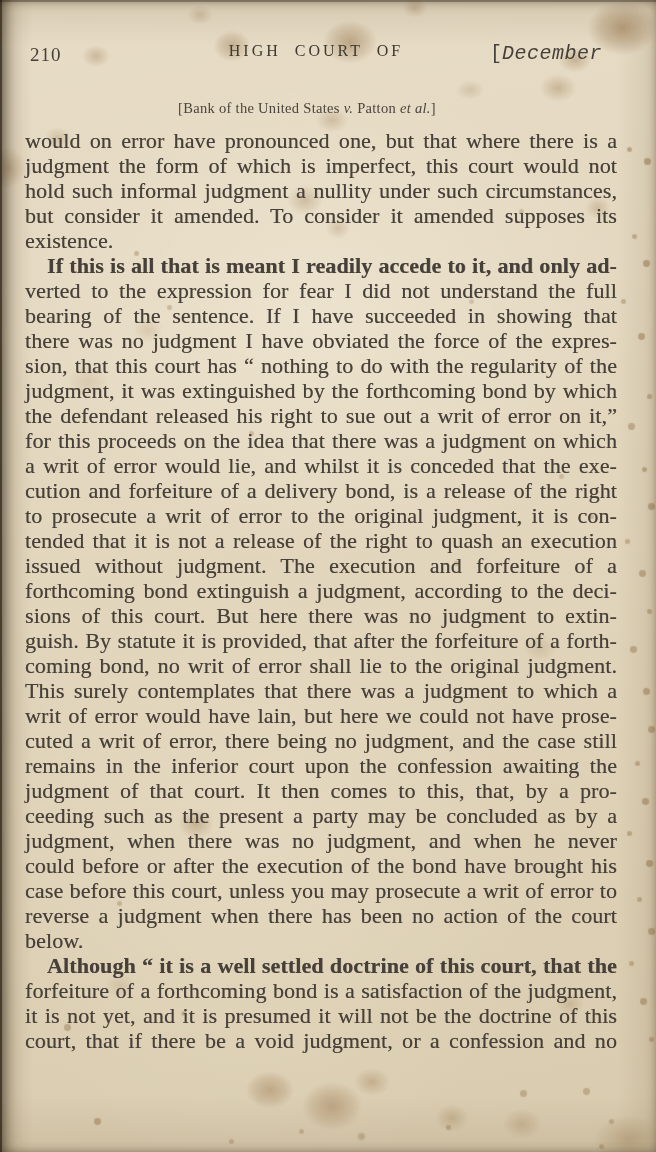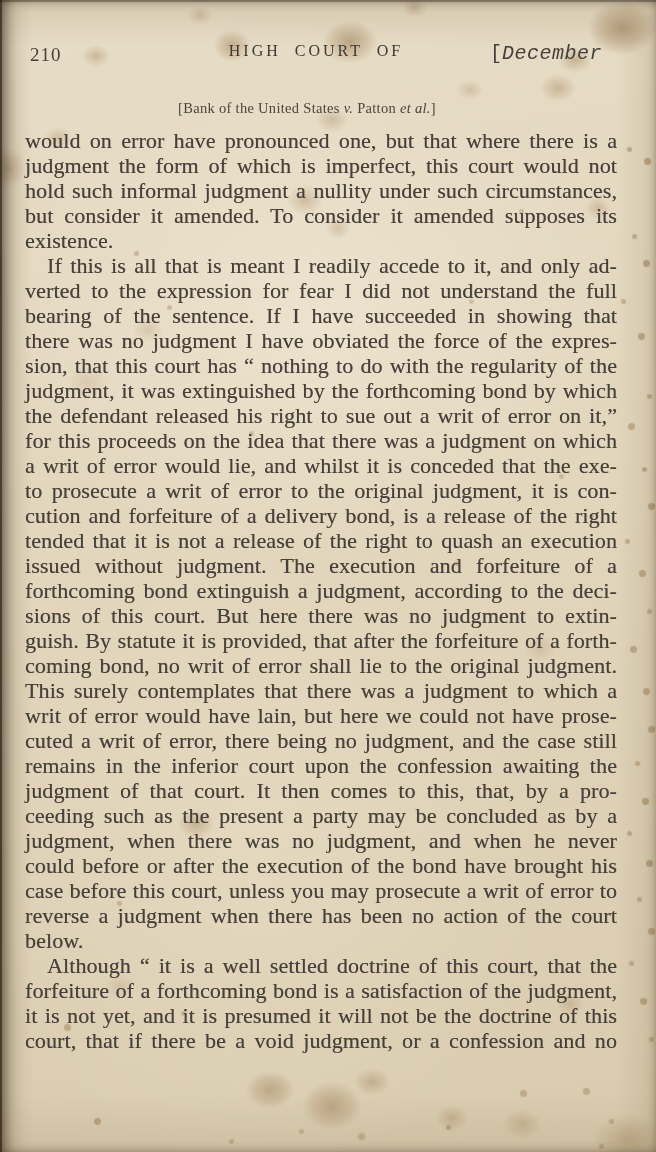--- a/index.html
+++ b/index.html
@@ -121,21 +121,21 @@
   .case-caption .it { font-style:italic; }
   .page-body {
     position:absolute; top:128px; left:25px; width:592px;
   }
   .line {
     height:25px; line-height:25px; font-size:22px;
     text-align:justify; text-align-last:justify;
     white-space:normal; letter-spacing:.1px;
     text-shadow:.3px .3px .5px rgba(74,62,46,.55);
   }
-  .line.indent { text-indent:22px; }
+  .line.indent { text-indent:22px;font-weight:bold; }
   .line.end { text-align-last:left; }
 </style>
 </head>
 <body>
 
 <div class="page">
   <div class="paper-tone"></div>
   <div class="stain-overlay"></div>
   <div class="speck-overlay"></div>
 
@@ -155,22 +155,22 @@
       <div class="line end">existence.</div>
       <div class="line indent">If this is all that is meant I readily accede to it, and only ad-</div>
       <div class="line">verted to the expression for fear I did not understand the full</div>
       <div class="line">bearing of the sentence.  If I have succeeded in showing that</div>
       <div class="line">there was no judgment I have obviated the force of the expres-</div>
       <div class="line">sion, that this court has “ nothing to do with the regularity of the</div>
       <div class="line">judgment, it was extinguished by the forthcoming bond by which</div>
       <div class="line">the defendant released his right to sue out a writ of error on it,”</div>
       <div class="line">for this proceeds on the idea that there was a judgment on which</div>
       <div class="line">a writ of error would lie, and whilst it is conceded that the exe-</div>
+      <div class="line">cution and forfeiture of a delivery bond, is a release of the right</div>
       <div class="line">to prosecute a writ of error to the original judgment, it is con-</div>
-      <div class="line">cution and forfeiture of a delivery bond, is a release of the right</div>
       <div class="line">tended that it is not a release of the right to quash an execution</div>
       <div class="line">issued without judgment.  The execution and forfeiture of a</div>
       <div class="line">forthcoming bond extinguish a judgment, according to the deci-</div>
       <div class="line">sions of this court.  But here there was no judgment to extin-</div>
       <div class="line">guish.  By statute it is provided, that after the forfeiture of a forth-</div>
       <div class="line">coming bond, no writ of error shall lie to the original judgment.</div>
       <div class="line">This surely contemplates that there was a judgment to which a</div>
       <div class="line">writ of error would have lain, but here we could not have prose-</div>
       <div class="line">cuted a writ of error, there being no judgment, and the case still</div>
       <div class="line">remains in the inferior court upon the confession awaiting the</div>

